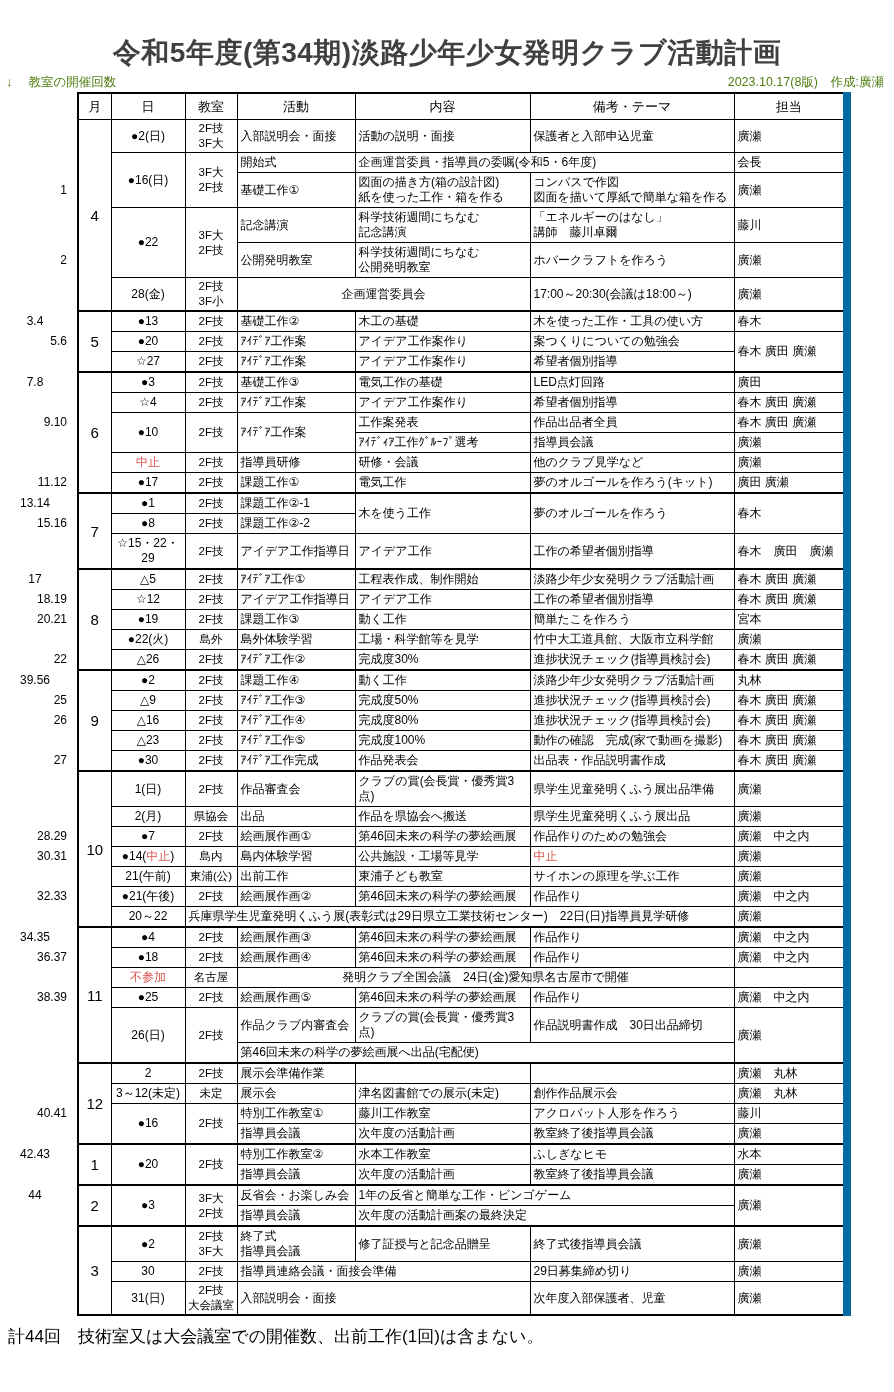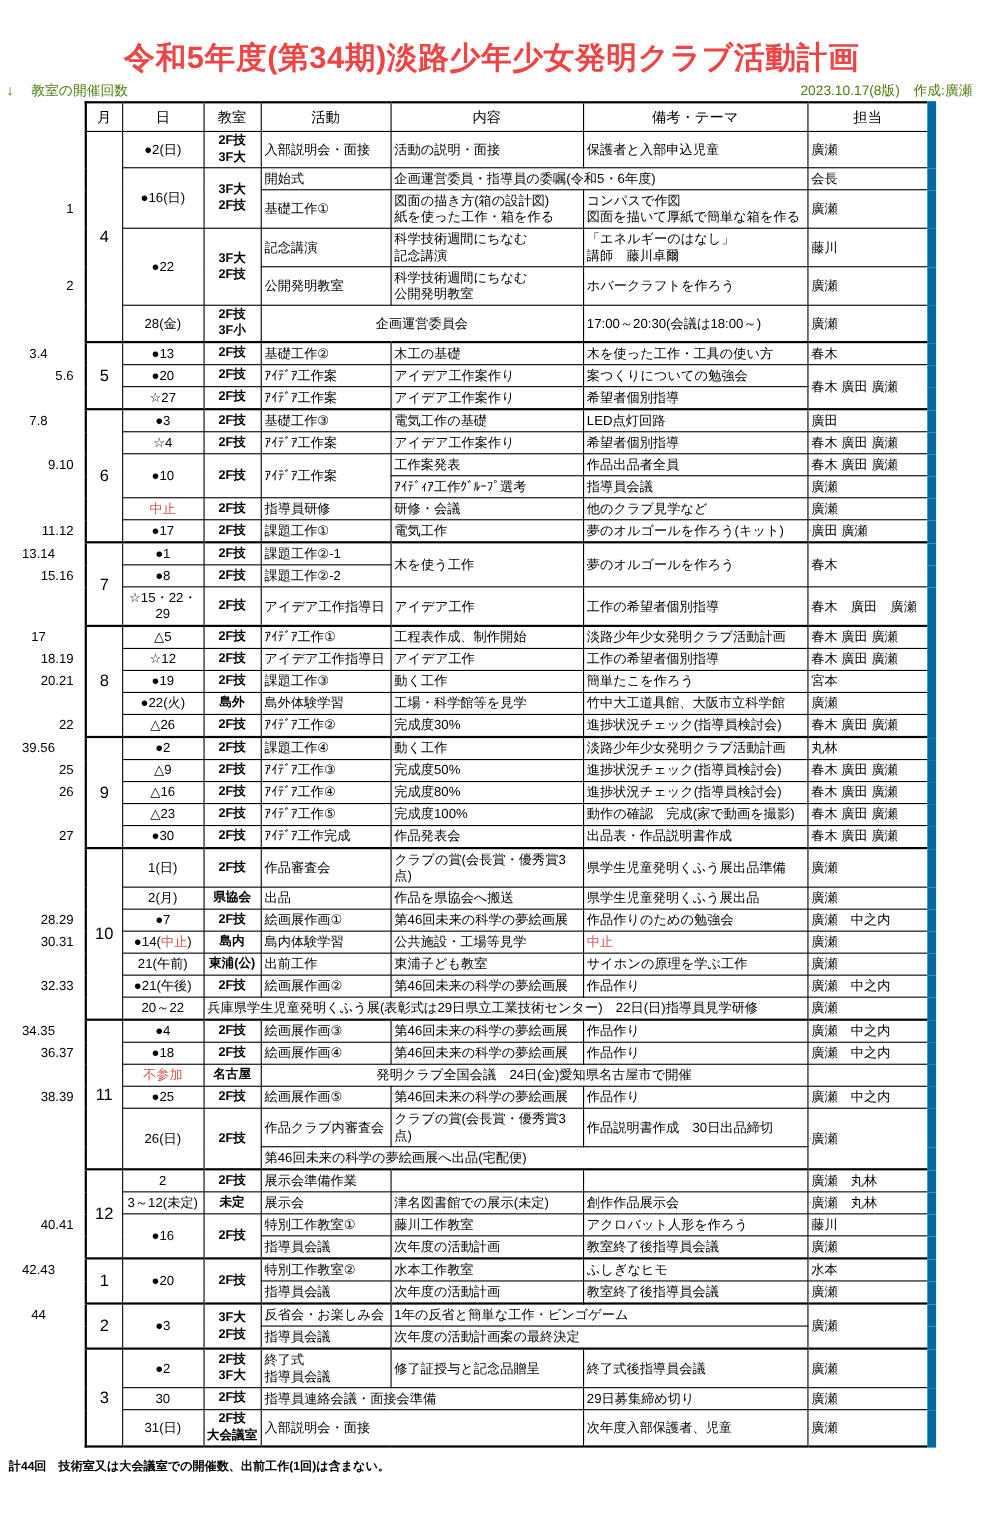--- a/index.html
+++ b/index.html
@@ -10,21 +10,21 @@
     color: #111;
     overflow: hidden;
   }
   .page { position: relative; width: 894px; height: 1392px; }
   .title {
     margin-top: 34px;
     text-align: center;
     font-size: 28px;
     font-weight: bold;
     letter-spacing: 0.5px;
-    color: #ef4444;
+    color: #404040;
   }
   .meta {
     display: flex;
     justify-content: space-between;
     align-items: flex-end;
     margin: 2px 10px 1px 6px;
     font-size: 12.5px;
     color: #4d7c0f;
   }
   .meta-left .arrow { display: inline-block; margin-right: 16px; font-size: 13px; }
@@ -52,32 +52,32 @@
     vertical-align: middle;
     color: #000;
   }
   thead th { border-top: 2px solid #000; text-align: center; font-size: 13px; padding: 5px 2px; }
   thead th.margin, td.margin { border: none; background: #fff; }
   td { height: 20px; padding: 2px 3px; }
   td.margin { text-align: right; padding-right: 10px; font-size: 12px; }
   td.month  { border-left: 2px solid #000; text-align: center; font-size: 15px; padding: 1px 0; }
   th.month  { border-left: 2px solid #000; }
   td.day    { text-align: center; padding: 2px 0; }
-  td.room   { text-align: center; font-size: 11.5px; padding: 1px 0; font-weight: bold; }
+  td.room   { text-align: center; font-size: 11.5px; padding: 1px 0; }
   td.staff, th.staff { border-right: 8px solid #0369a1; }
   td.act, td.cont, td.note, td.staff { text-align: left; }
   tr.sec > td { border-top: 2px solid #000; }
   tr.sec > td.margin { border: none; text-align: center; }
   .c { text-align: center !important; }
   .red { color: var(--red, #d9534f); }
   .bb2 { border-bottom: 2px solid #000 !important; }
   .footer {
     margin: 9px 0 0 8px;
-    font-size: 11px;
-    font-weight: 700;
+    font-size: 17px;
+    font-weight: 400;
     color: #000;
   }
 </style>
 </head>
 <body>
 
 <div class="page">
   <div class="title">令和5年度(第34期)淡路少年少女発明クラブ活動計画</div>
   <div class="meta">
     <div class="meta-left">

